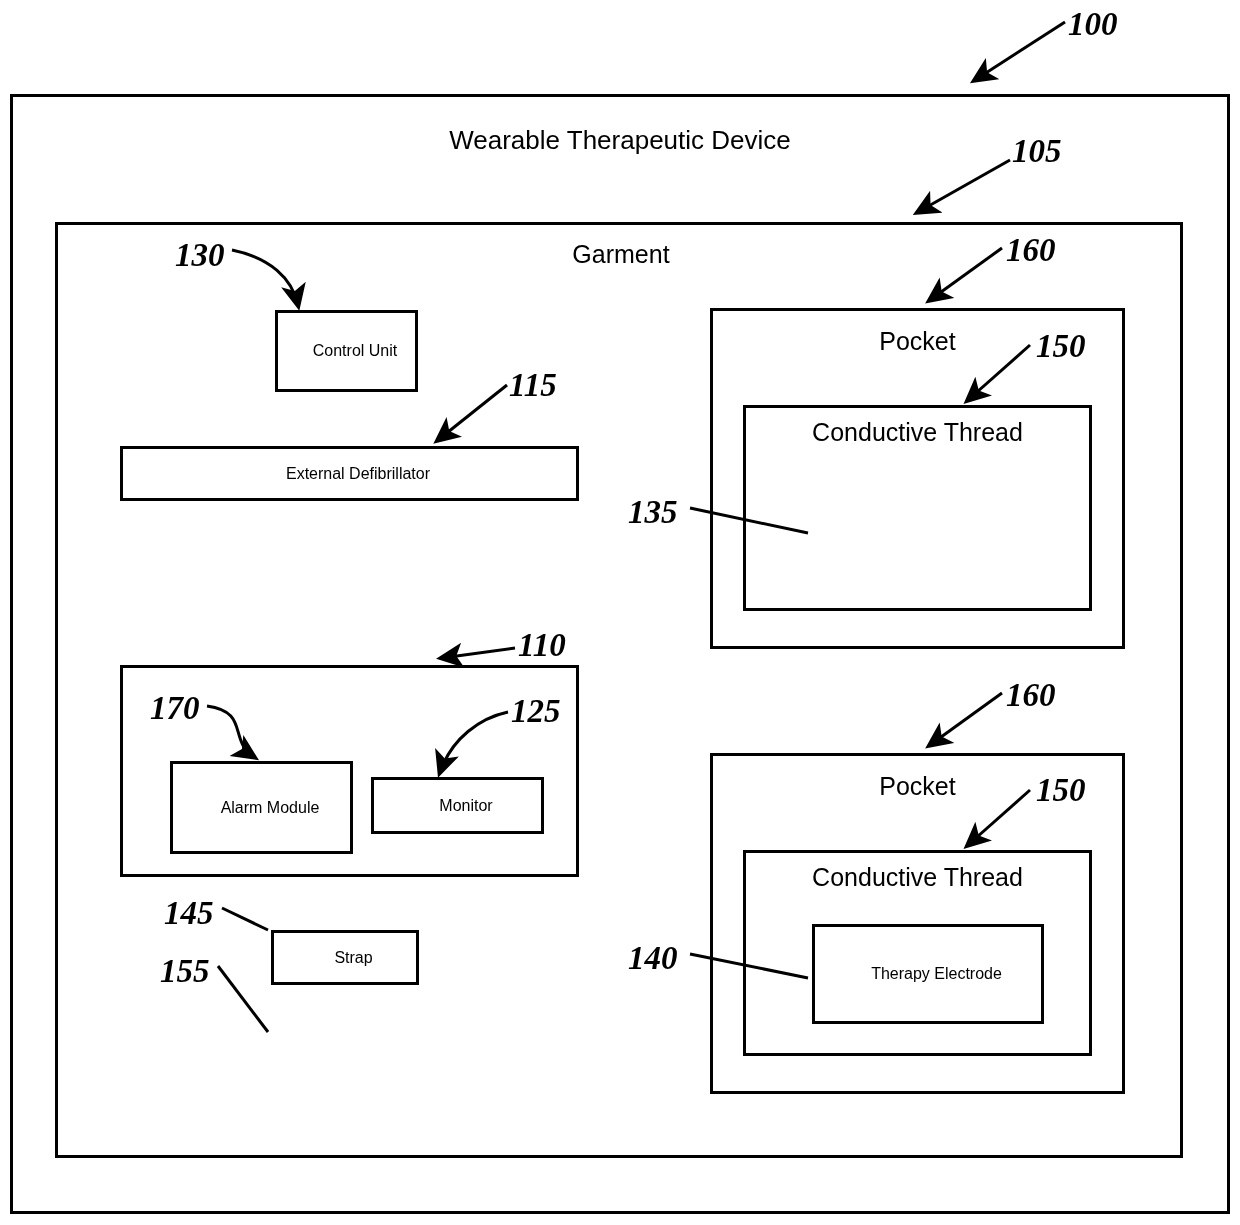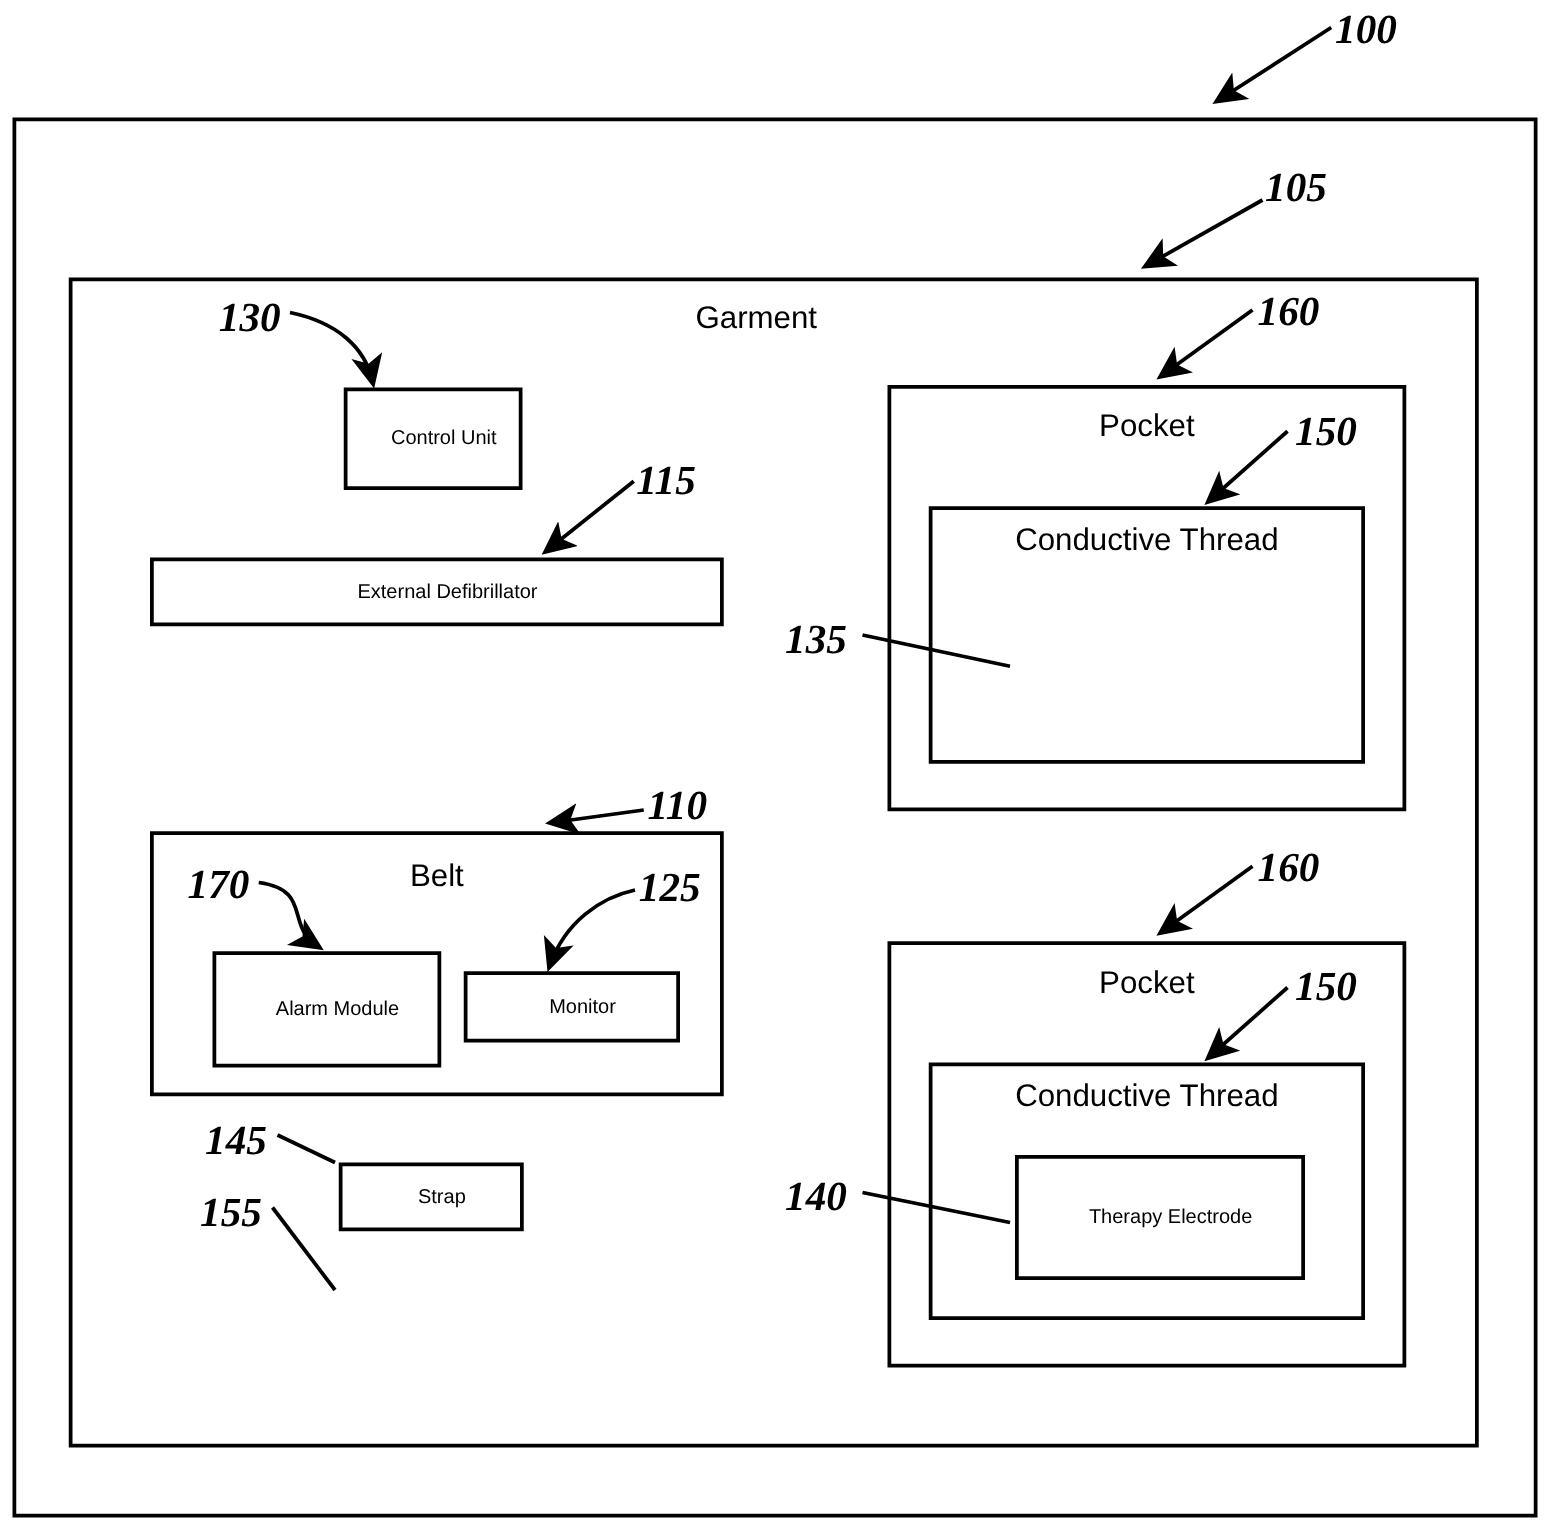--- a/index.html
+++ b/index.html
@@ -53,35 +53,35 @@
     text-align: right;
     padding-left: 17px;
   }
 </style>
 </head>
 <body>
 
 <div id="canvas">
 
   <div class="box" style="left:10px; top:94px; width:1220px; height:1120px;"></div>
+  <div class="boxlabel" style="top:125px; left:10px; width:1220px; font-size:26px;">Wearable Therapeutic Device</div>
 
   <div class="box" style="left:55px; top:222px; width:1128px; height:936px;"></div>
-  <div class="boxlabel" style="top:239px; left:55px; width:1100px;">Garment</div>
+  <div class="boxlabel" style="top:239px; left:55px; width:1100px;padding-left:16px;">Garment</div>
 
   <div class="box centerbox" style="left:275px; top:310px; width:143px; height:82px;">
     <span>Control
 Unit</span>
   </div>
 
   <div class="box centerbox" style="left:120px; top:446px; width:459px; height:55px;">
     <span>External Defibrillator</span>
   </div>
 
   <div class="box" style="left:120px; top:665px; width:459px; height:212px;"></div>
-  <div class="boxlabel" style="top:686px; left:120px; width:459px;">Belt</div>
 
   <div class="box centerbox" style="left:170px; top:761px; width:183px; height:93px;">
     <span>Alarm
 Module</span>
   </div>
 
   <div class="box centerbox" style="left:371px; top:777px; width:173px; height:57px;">
     <span>Monitor</span>
   </div>
 

